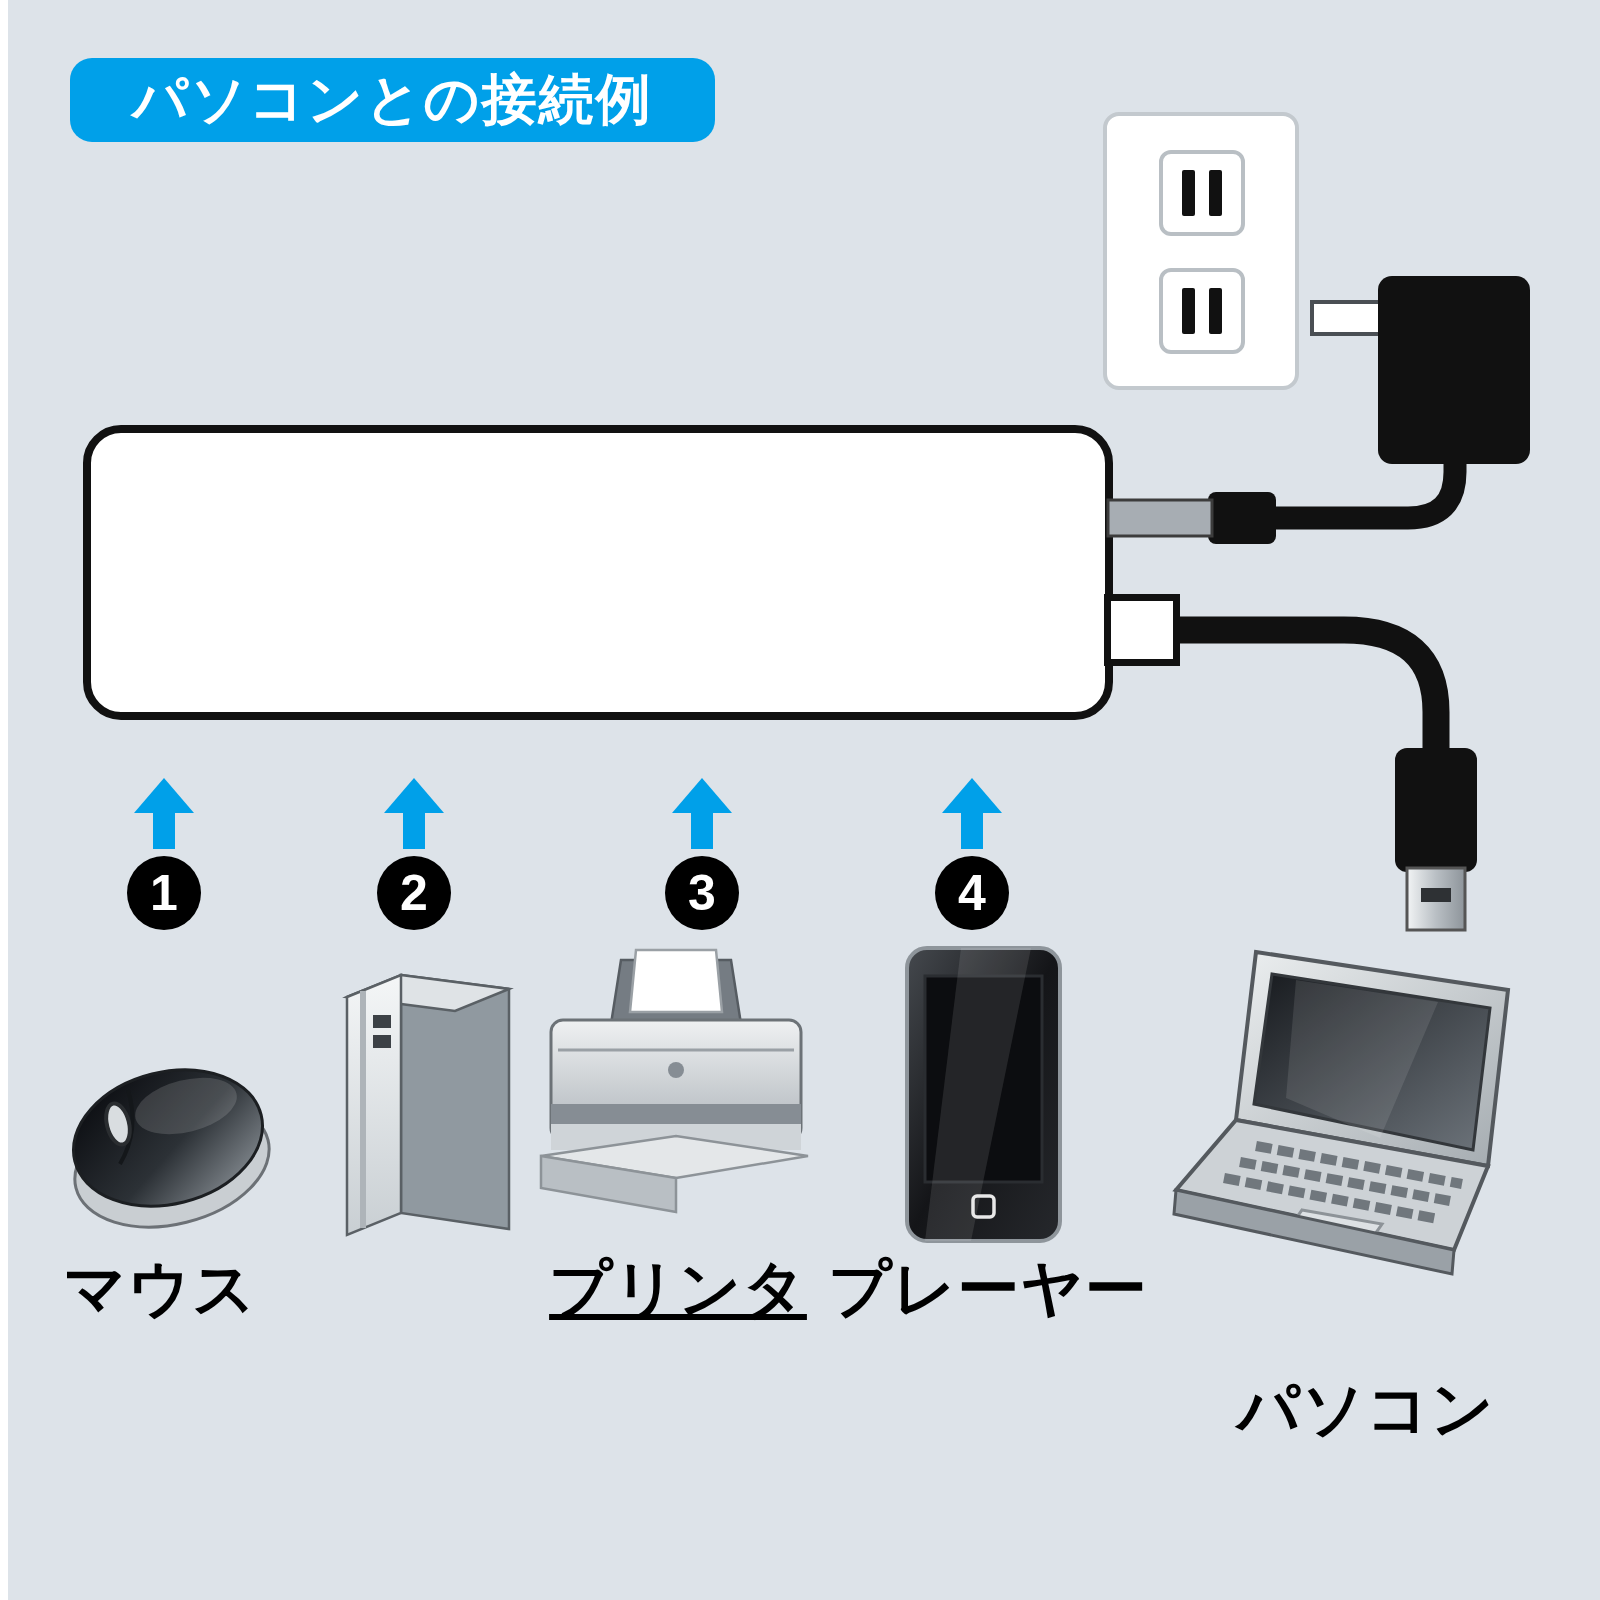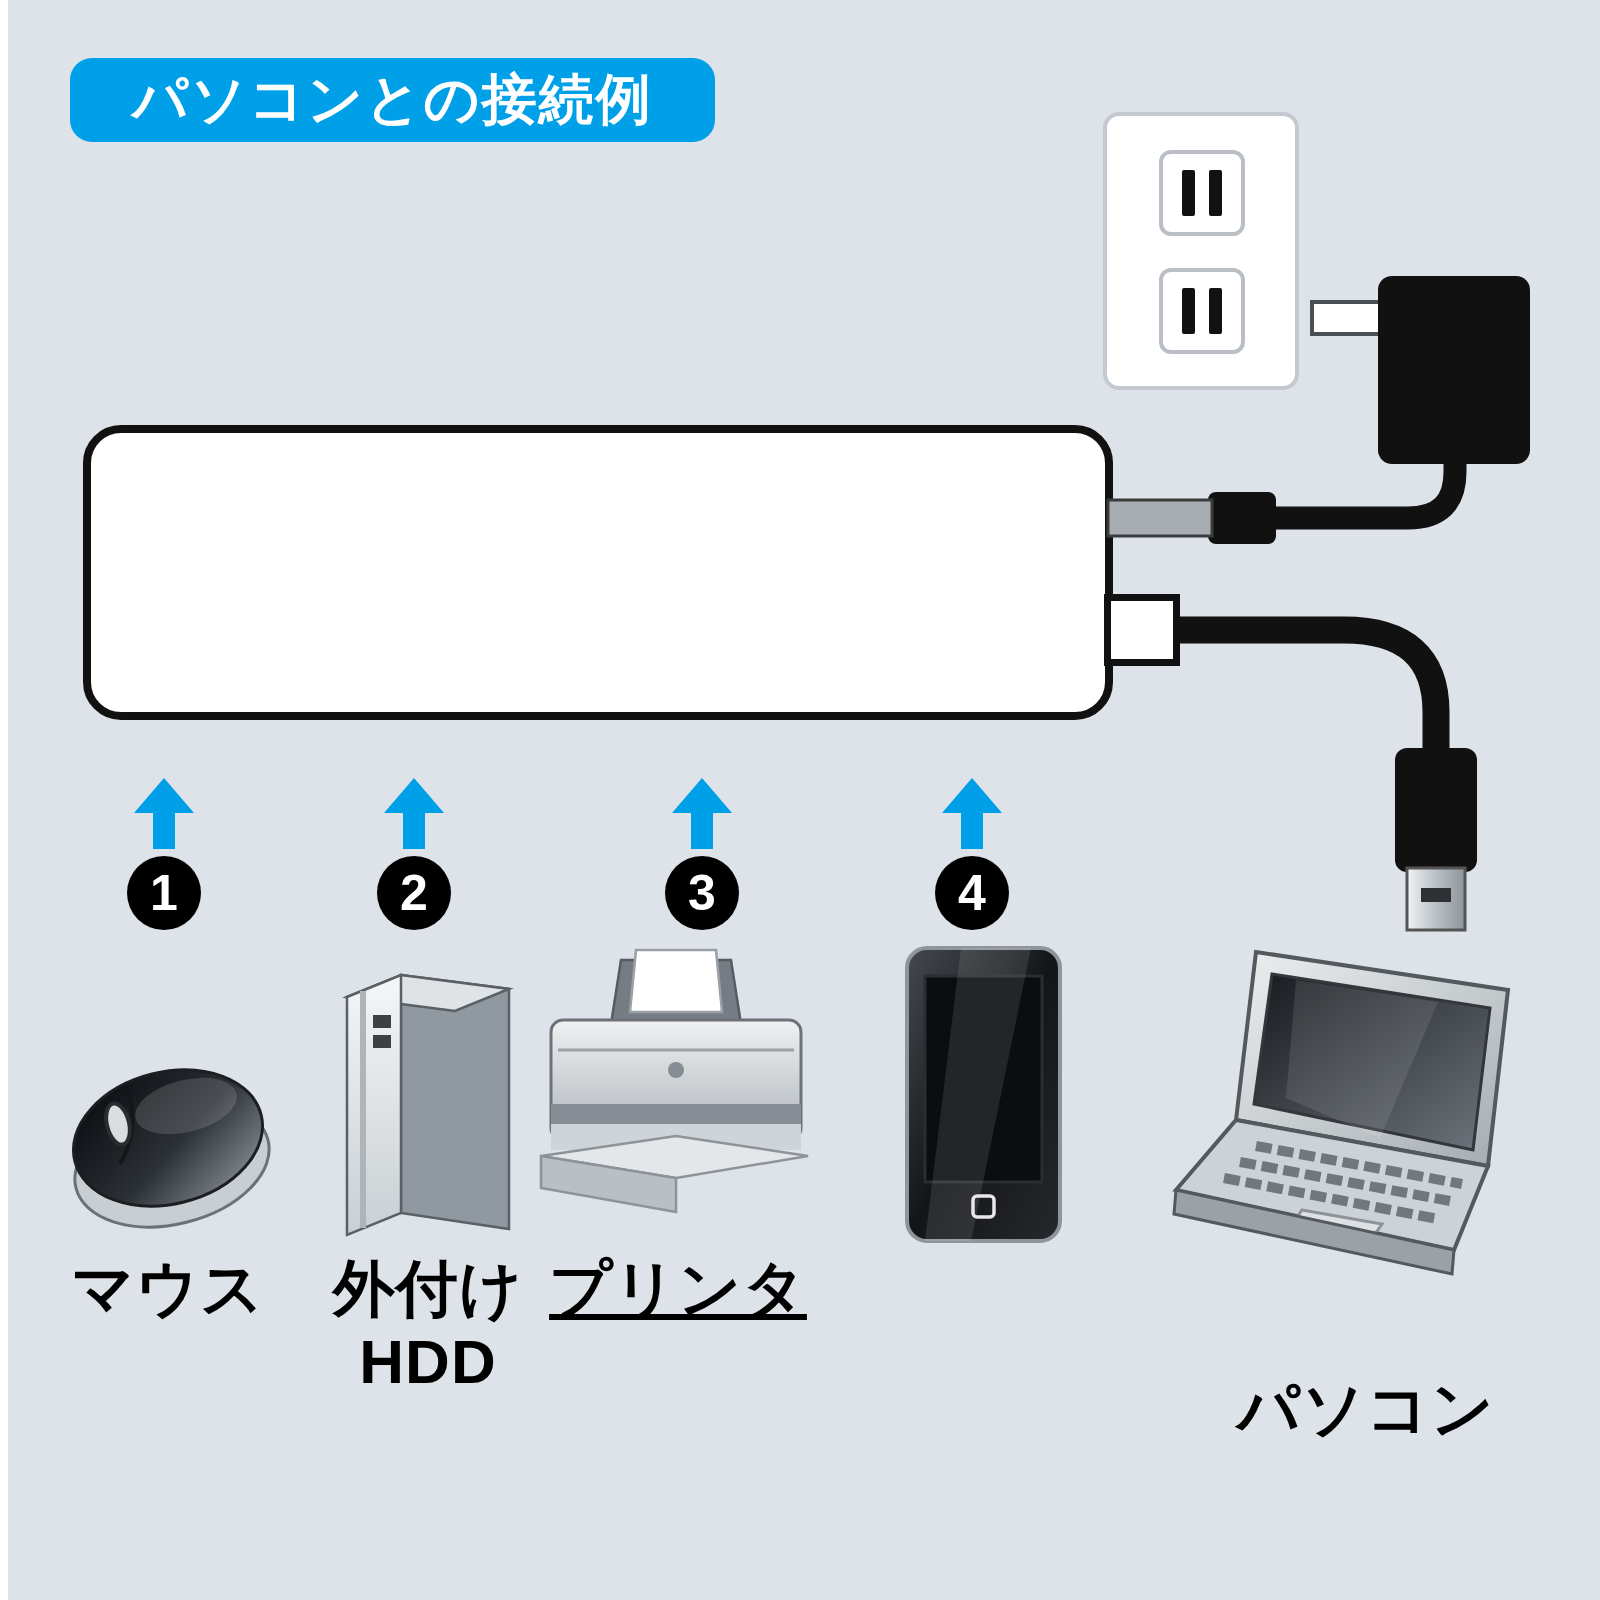--- a/index.html
+++ b/index.html
@@ -246,29 +246,26 @@
     <polygon points="136,36 354,70 337,212 118,166" fill="url(#lg2)" stroke="#33373b" stroke-width="3"></polygon>
     <polygon points="160,42 302,64 244,200 150,160" fill="#ffffff" opacity="0.10"></polygon>
     <polygon points="100,182 352,228 318,312 40,252" fill="#cdd2d6" stroke="#54595e" stroke-width="4"></polygon>
     <line x1="120" y1="208" x2="326" y2="246" stroke="#70777d" stroke-width="10" stroke-dasharray="16 6"></line>
     <line x1="104" y1="224" x2="314" y2="263" stroke="#70777d" stroke-width="10" stroke-dasharray="16 6"></line>
     <line x1="88" y1="240" x2="302" y2="281" stroke="#70777d" stroke-width="10" stroke-dasharray="16 6"></line>
     <polygon points="166,272 246,286 232,306 152,292" fill="#dde1e4" stroke="#8d9398" stroke-width="3"></polygon>
     <polygon points="40,252 318,312 316,336 38,276" fill="#9aa1a7" stroke="#54595e" stroke-width="3"></polygon>
   </svg>
 
-  <div class="abs dev-label" style="left:18px;top:1252px;width:284px;">
+  <div class="abs dev-label" style="left:10px;top:1252px;width:284px;">
     <div>マウス</div>
-  </div>
-  <div class="abs dev-label" style="left:290px;top:1252px;width:260px;">
-    <div>外付け</div>
-    <div>HDD</div>
   </div>
   <div class="abs dev-label" style="left:540px;top:1252px;width:260px;text-decoration:underline;">
     <div>プリンタ</div>
   </div>
   <div class="abs dev-label" style="left:808px;top:1252px;width:344px;">
+    <div>プレーヤー</div>
   </div>
   <div class="abs dev-label" style="left:1186px;top:1372px;width:344px;">
     <div>パソコン</div>
   </div>
 
 </div>
 
 </body></html>

